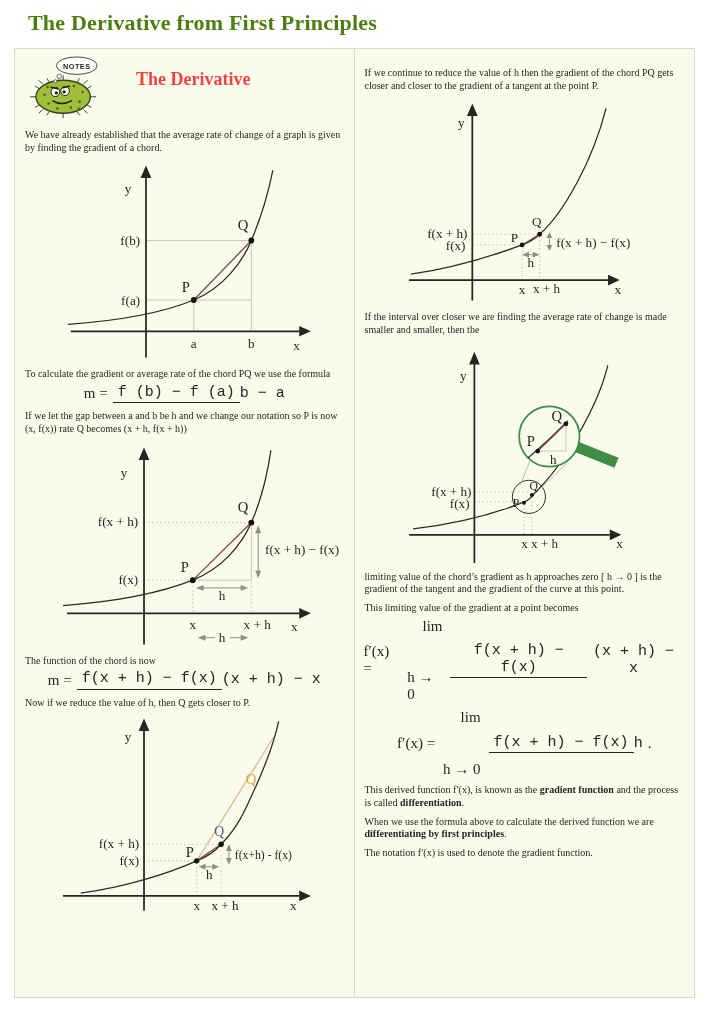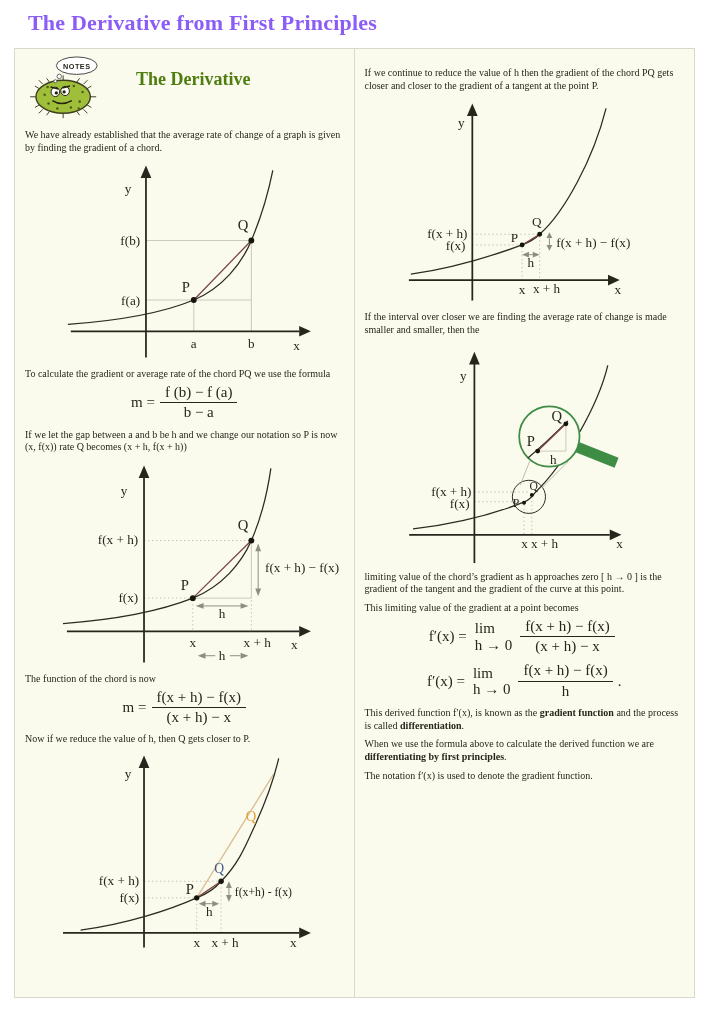--- a/index.html
+++ b/index.html
@@ -1,42 +1,42 @@
 <!DOCTYPE html>
 <html><head>
 <meta charset="utf-8">
 <style>
   html,body{margin:0;padding:0;}
   body{
     width:709px;height:1024px;overflow:hidden;background:#ffffff;
     font-family:"Liberation Serif","DejaVu Serif",serif;color:#26261c;
   }
   h1{
-    font-size:22px;font-weight:bold;margin:10px 0 12px 28px;color:#8b5cf6;
+    font-size:22px;font-weight:bold;margin:10px 0 12px 28px;color:#4d7c0f;
     letter-spacing:.2px;
   }
   .panel{
     margin:0 14px;background:#fafaed;border:1px solid #d9d9c9;
     display:flex;min-height:950px;box-sizing:border-box;
   }
   .col{width:50%;box-sizing:border-box;padding:4px 9px 6px 9px;}
   .col.left{border-right:1px solid #d9d9c9;}
   .notes-header{display:flex;gap:24px;margin:2px 0 0 0;}
-  .notes-header h2{font-size:18px;font-weight:bold;margin:14px 0 0 0;color:#4d7c0f;}
+  .notes-header h2{font-size:18px;font-weight:bold;margin:14px 0 0 0;color:#ef4444;}
   p{font-size:10px;line-height:1.27;margin:6px 1px;}
   p.tight{margin-bottom:2px;}
   b{font-weight:bold;}
   .formula{
     display:flex;justify-content:center;align-items:center;
     font-size:15px;margin:3px 0 7px 0;gap:5px;
   }
-  .frac{display:inline-flex;flex-direction:column;text-align:center;line-height:1.15;}
+  .frac{display:inline-flex;text-align:center;line-height:1.15;font-family:Liberation Mono, monospace;}
   .frac .num{border-bottom:1px solid #26261c;padding:0 5px 1px 5px;}
   .frac .den{padding-top:1px;}
-  .limstack{display:inline-flex;flex-direction:column;align-items:flex-start;line-height:1.1;margin:0 3px;}
+  .limstack{display:inline-flex;flex-direction:column;align-items:flex-end;line-height:1.1;margin:0 3px;gap:35px;}
   .graph{display:block;margin:2px auto 2px auto;}
   
   .ax{stroke:#26261c;stroke-width:1.8;}
   .axh{fill:#26261c;}
   .crv{fill:none;stroke:#2b2b20;stroke-width:1.3;}
   .chd{stroke:#7b4342;stroke-width:1.3;}
   .oldchd{stroke:#d9bd92;stroke-width:1.3;}
   .ref{stroke:#c3c3b5;stroke-width:0.9;}
   .dotl{stroke:#bdbdaf;stroke-width:0.9;stroke-dasharray:1.5 2.6;}
   .ga{stroke:#8d8d80;stroke-width:1;fill:none;}

